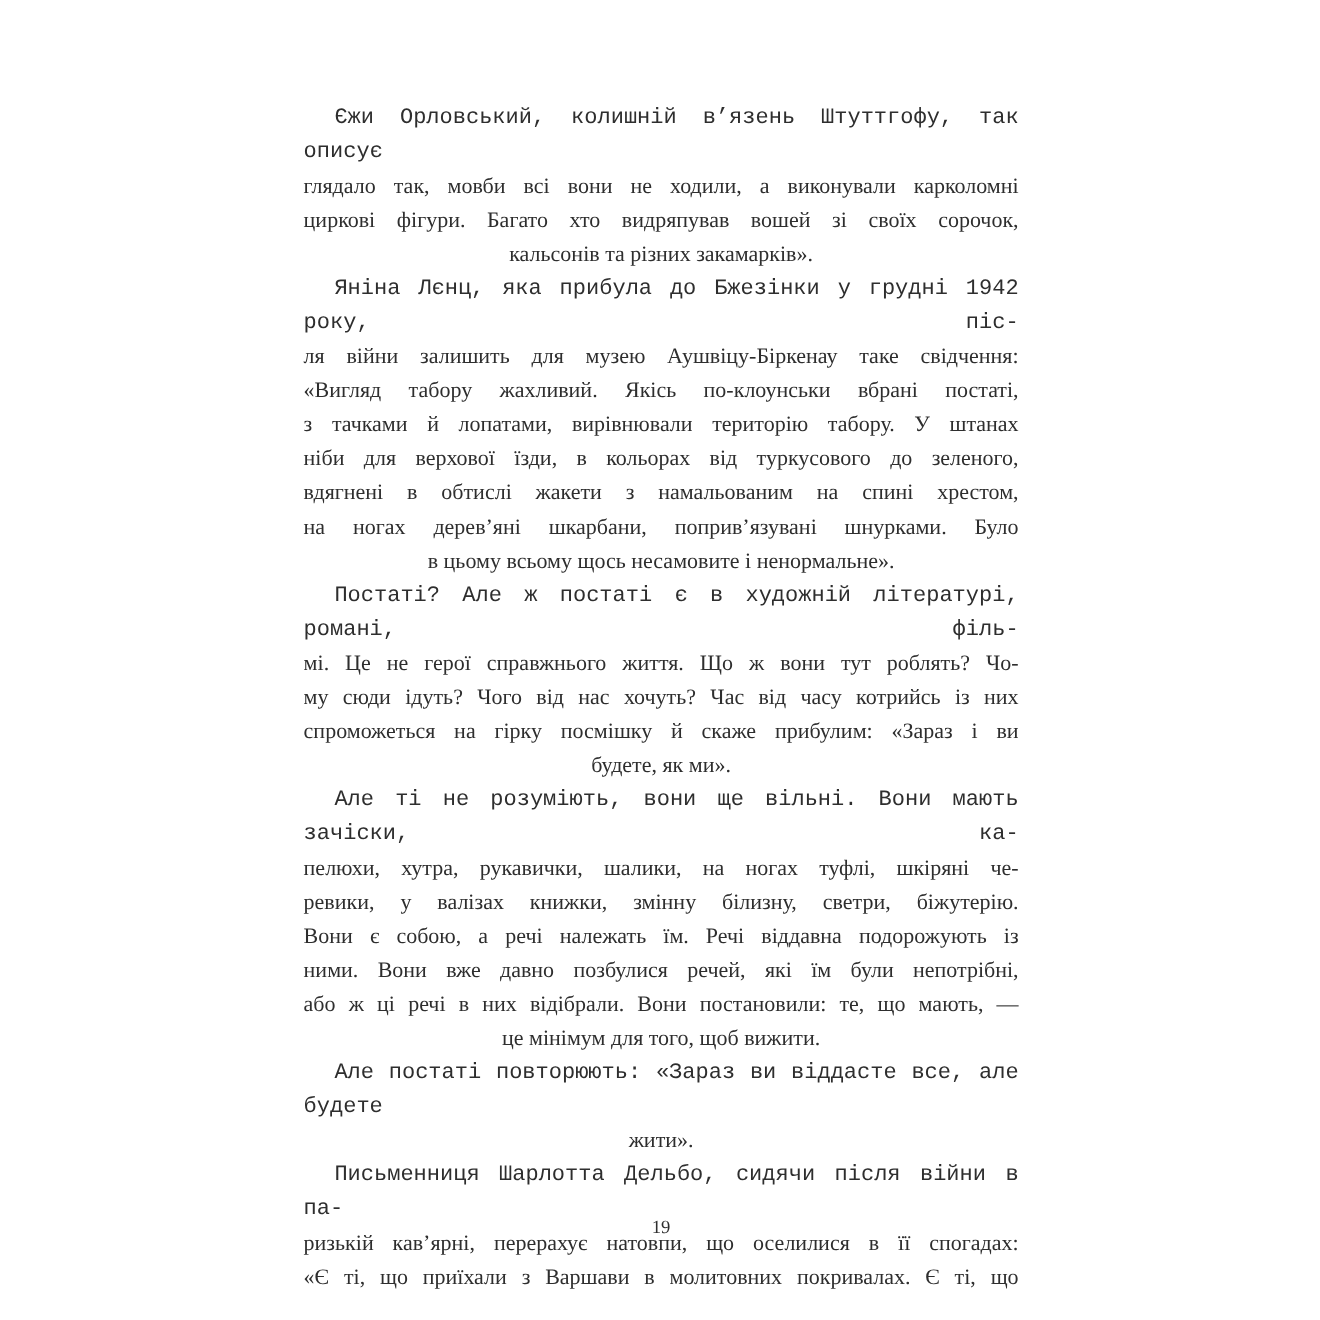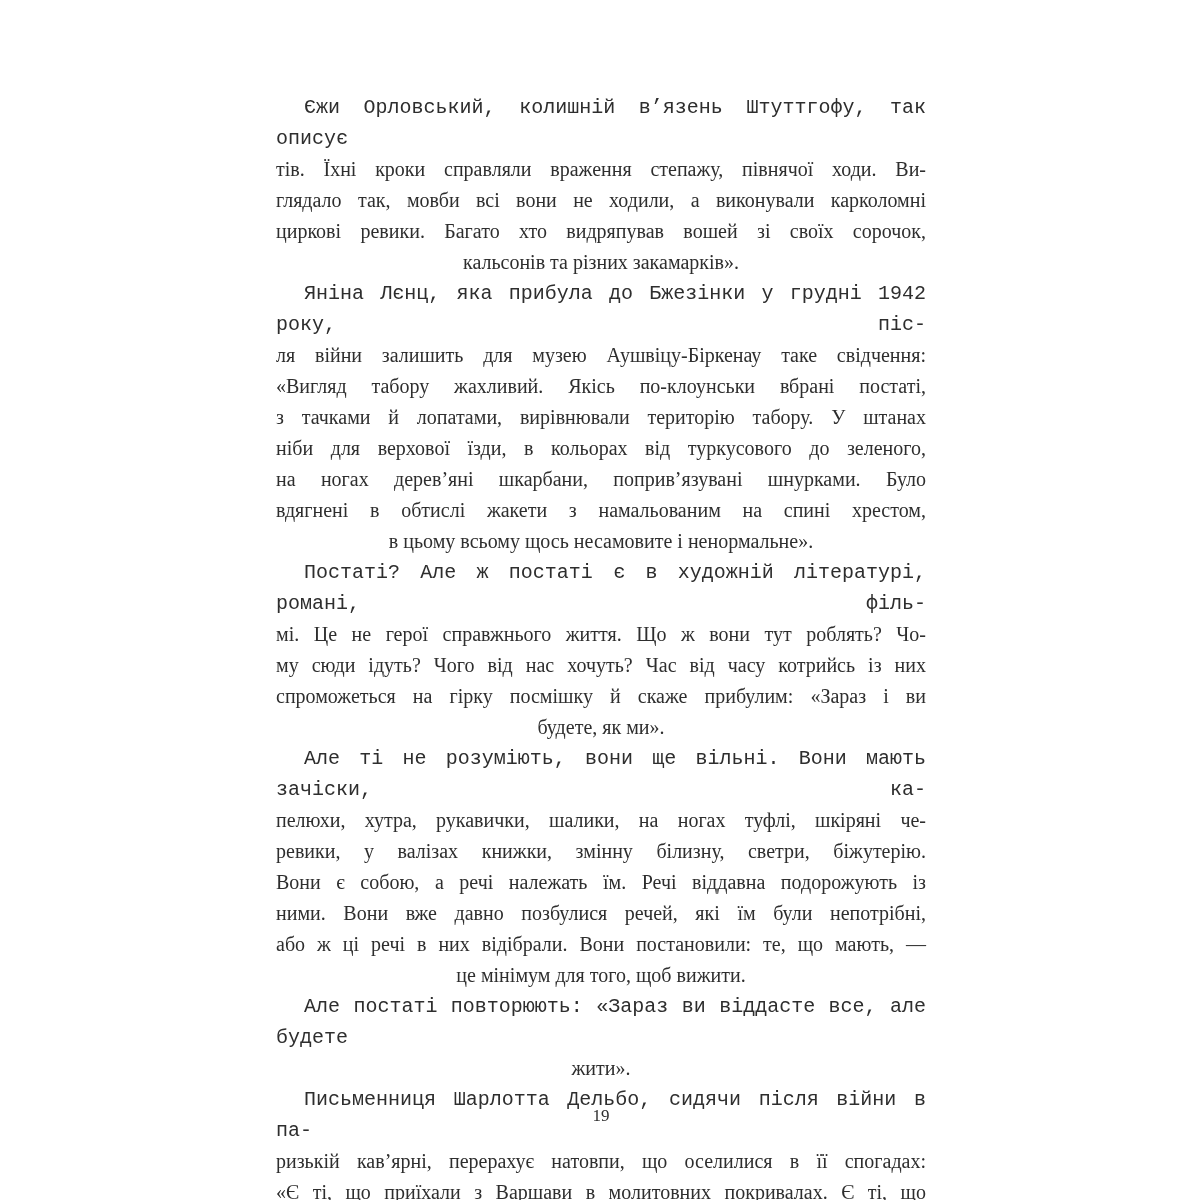--- a/index.html
+++ b/index.html
@@ -51,33 +51,32 @@
     color: #2e2e2e;
   }
 </style>
 </head>
 <body>
 
 <main class="book-page">
   <div class="text-block" id="text-block">
       <div class="para">
         <div class="line just first">Єжи Орловський, колишній в’язень Штуттгофу, так описує</div>
-        <div class="line just">тів. Їхні кроки справляли враження степажу, півнячої ходи. Ви-</div>
         <div class="line just">глядало так, мовби всі вони не ходили, а виконували карколомні</div>
-        <div class="line just">циркові ревики. Багато хто видряпував вошей зі своїх сорочок,</div>
+        <div class="line just">циркові фігури. Багато хто видряпував вошей зі своїх сорочок,</div>
         <div class="line">кальсонів та різних закамарків».</div>
       </div>
       <div class="para">
         <div class="line just first">Яніна Лєнц, яка прибула до Бжезінки у грудні 1942 року, піс-</div>
         <div class="line just">ля війни залишить для музею Аушвіцу-Біркенау таке свідчення:</div>
         <div class="line just">«Вигляд табору жахливий. Якісь по-клоунськи вбрані постаті,</div>
         <div class="line just">з тачками й лопатами, вирівнювали територію табору. У штанах</div>
         <div class="line just">ніби для верхової їзди, в кольорах від туркусового до зеленого,</div>
+        <div class="line just">вдягнені в обтислі жакети з намальованим на спині хрестом,</div>
         <div class="line just">на ногах дерев’яні шкарбани, поприв’язувані шнурками. Було</div>
-        <div class="line just">вдягнені в обтислі жакети з намальованим на спині хрестом,</div>
         <div class="line">в цьому всьому щось несамовите і ненормальне».</div>
       </div>
       <div class="para">
         <div class="line just first">Постаті? Але ж постаті є в художній літературі, романі, філь-</div>
         <div class="line just">мі. Це не герої справжнього життя. Що ж вони тут роблять? Чо-</div>
         <div class="line just">му сюди ідуть? Чого від нас хочуть? Час від часу котрийсь із них</div>
         <div class="line just">спроможеться на гірку посмішку й скаже прибулим: «Зараз і ви</div>
         <div class="line">будете, як ми».</div>
       </div>
       <div class="para">

